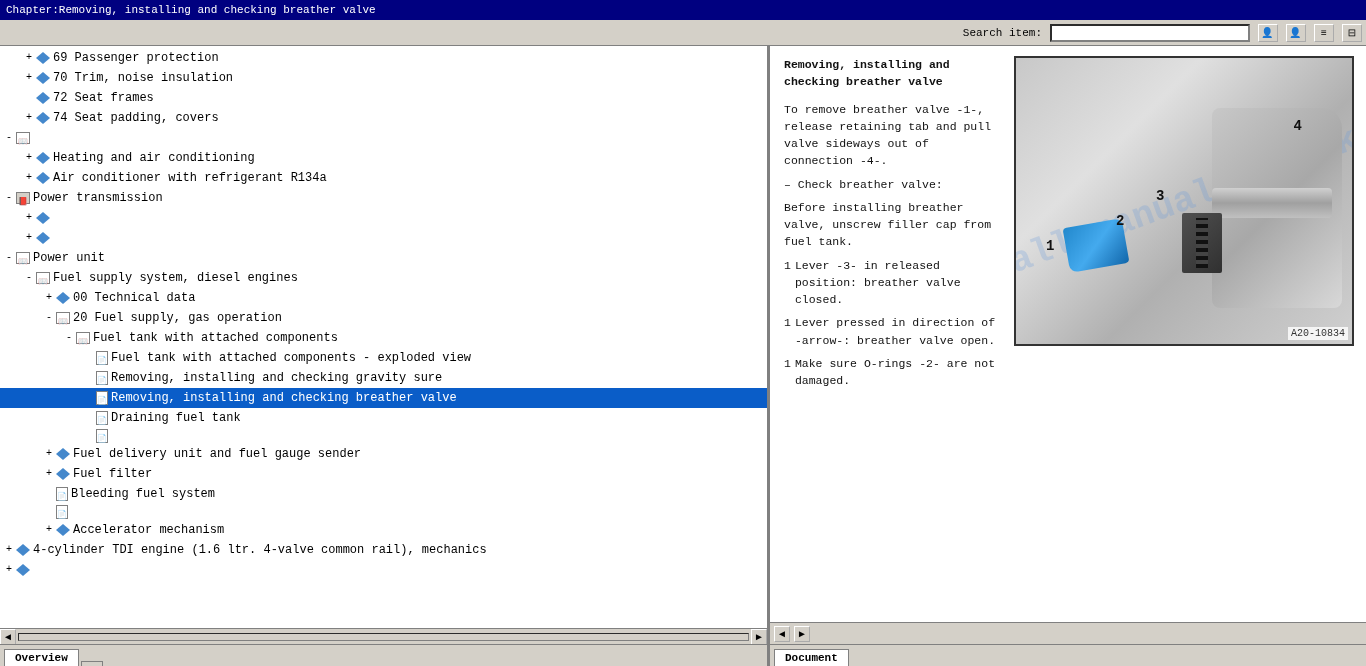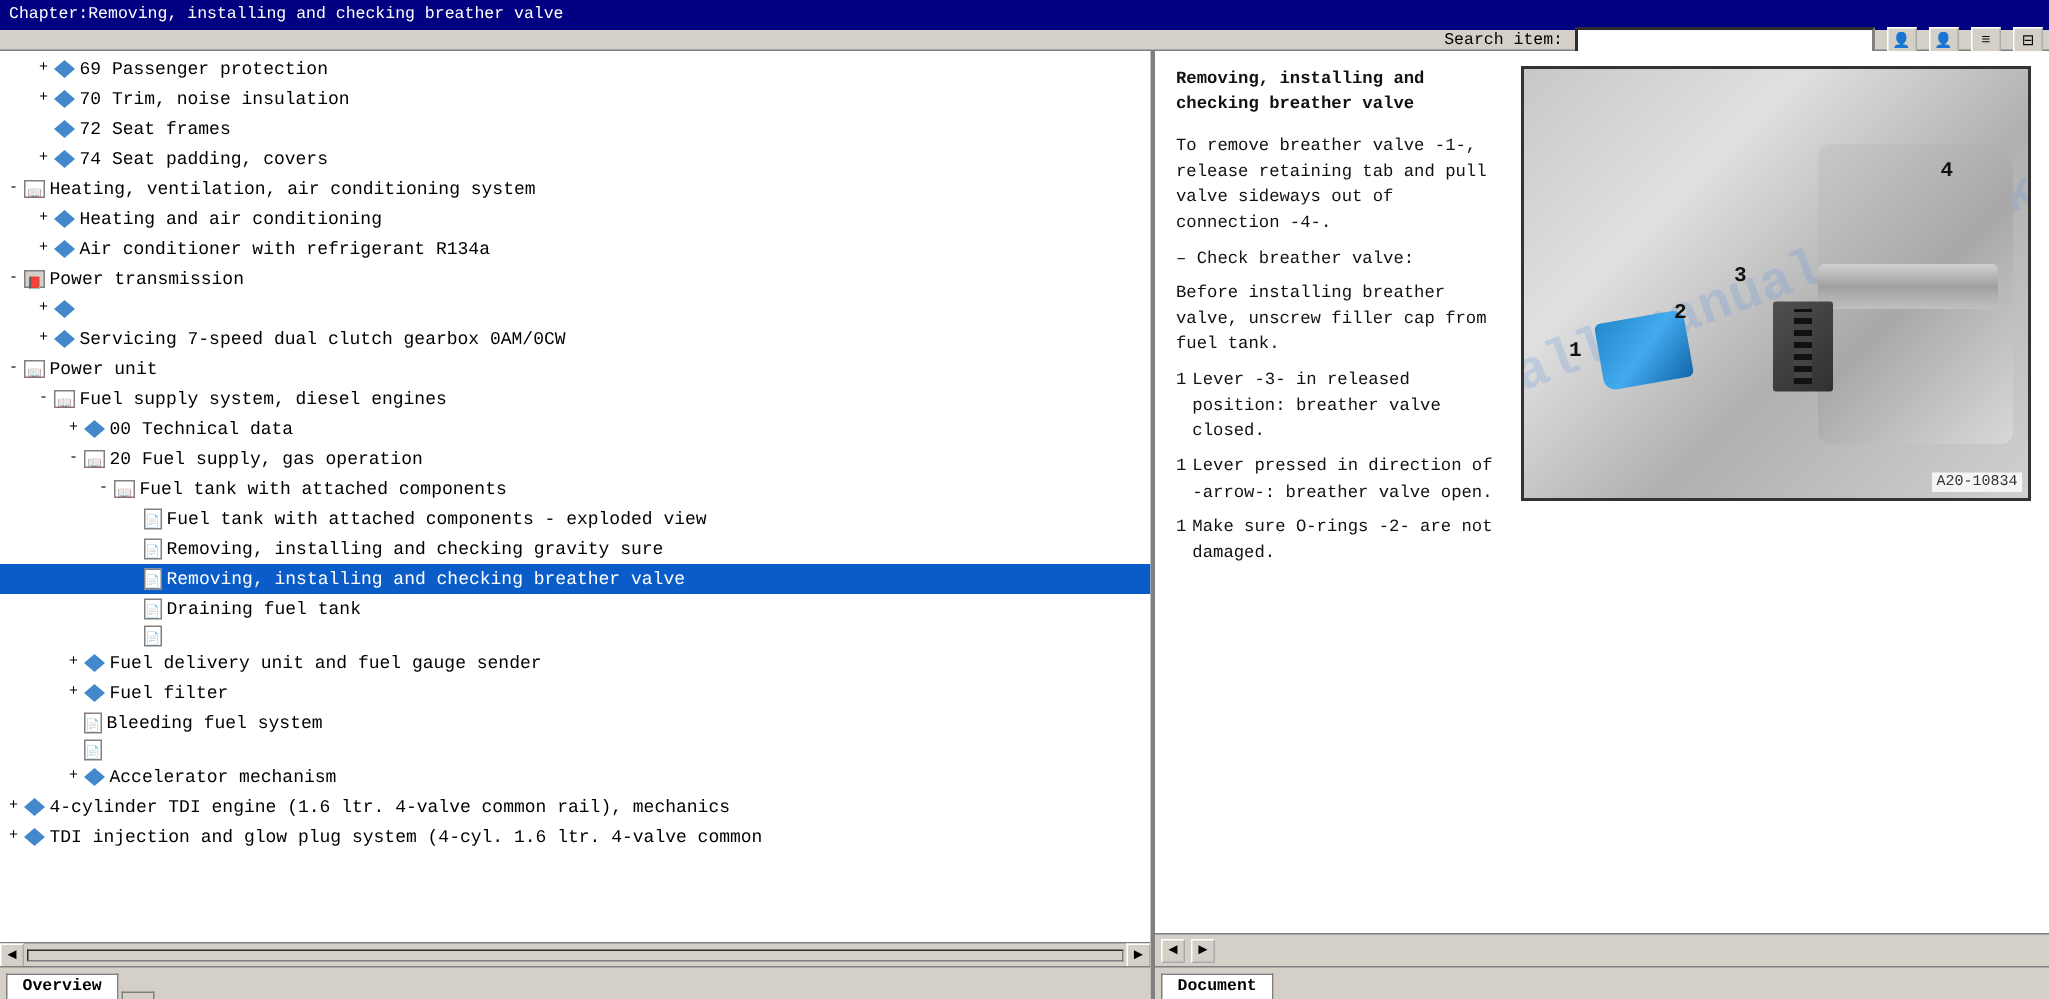--- a/index.html
+++ b/index.html
@@ -25,21 +25,21 @@
       height: 20px;
       flex-shrink: 0;
     }
     
     #toolbar {
       background: #d4d0c8;
       border-bottom: 1px solid #808080;
       padding: 2px 4px;
       display: flex;
       align-items: center;
-      height: 14px;
+      height: 26px;
       flex-shrink: 0;
       gap: 8px;
     }
     #toolbar label {
       font-size: 11px;
     }
     #search-input {
       border: 1px inset #808080;
       background: white;
       width: 200px;
@@ -317,21 +317,20 @@
         <div class="tree-item">
     <span style="display:inline-block;width:20px;"></span>
     <span style="display:inline-block;width:14px;text-align:center;font-size:10px;">+</span>
     <span style="display:inline-block;width:14px;height:12px;background:#4488cc;clip-path:polygon(50% 0%,100% 50%,50% 100%,0% 50%);margin-right:3px;vertical-align:middle;"></span>
     <span>74  Seat padding, covers</span>
   </div>
         <div class="tree-item">
     <span style="display:inline-block;width:0px;"></span>
     <span style="display:inline-block;width:14px;text-align:center;font-size:10px;">-</span>
     <span style="display:inline-block;width:14px;height:12px;border:1px solid #808080;background:white;margin-right:3px;vertical-align:middle;font-size:8px;text-align:center;">📖</span>
-    <span>Heating, ventilation, air conditioning system</span>
   </div>
         <div class="tree-item">
     <span style="display:inline-block;width:20px;"></span>
     <span style="display:inline-block;width:14px;text-align:center;font-size:10px;">+</span>
     <span style="display:inline-block;width:14px;height:12px;background:#4488cc;clip-path:polygon(50% 0%,100% 50%,50% 100%,0% 50%);margin-right:3px;vertical-align:middle;"></span>
     <span>Heating and air conditioning</span>
   </div>
         <div class="tree-item">
     <span style="display:inline-block;width:20px;"></span>
     <span style="display:inline-block;width:14px;text-align:center;font-size:10px;">+</span>
@@ -346,21 +345,20 @@
   </div>
         <div class="tree-item">
     <span style="display:inline-block;width:20px;"></span>
     <span style="display:inline-block;width:14px;text-align:center;font-size:10px;">+</span>
     <span style="display:inline-block;width:14px;height:12px;background:#4488cc;clip-path:polygon(50% 0%,100% 50%,50% 100%,0% 50%);margin-right:3px;vertical-align:middle;"></span>
   </div>
         <div class="tree-item">
     <span style="display:inline-block;width:20px;"></span>
     <span style="display:inline-block;width:14px;text-align:center;font-size:10px;">+</span>
     <span style="display:inline-block;width:14px;height:12px;background:#4488cc;clip-path:polygon(50% 0%,100% 50%,50% 100%,0% 50%);margin-right:3px;vertical-align:middle;"></span>
-    <span>Servicing 7-speed dual clutch gearbox 0AM/0CW</span>
   </div>
         <div class="tree-item">
     <span style="display:inline-block;width:0px;"></span>
     <span style="display:inline-block;width:14px;text-align:center;font-size:10px;">-</span>
     <span style="display:inline-block;width:14px;height:12px;border:1px solid #808080;background:white;margin-right:3px;vertical-align:middle;font-size:8px;text-align:center;">📖</span>
     <span>Power unit</span>
   </div>
         <div class="tree-item">
     <span style="display:inline-block;width:20px;"></span>
     <span style="display:inline-block;width:14px;text-align:center;font-size:10px;">-</span>
@@ -446,21 +444,20 @@
         <div class="tree-item">
     <span style="display:inline-block;width:0px;"></span>
     <span style="display:inline-block;width:14px;text-align:center;font-size:10px;">+</span>
     <span style="display:inline-block;width:14px;height:12px;background:#4488cc;clip-path:polygon(50% 0%,100% 50%,50% 100%,0% 50%);margin-right:3px;vertical-align:middle;"></span>
     <span>4-cylinder TDI engine (1.6 ltr. 4-valve common rail), mechanics</span>
   </div>
         <div class="tree-item">
     <span style="display:inline-block;width:0px;"></span>
     <span style="display:inline-block;width:14px;text-align:center;font-size:10px;">+</span>
     <span style="display:inline-block;width:14px;height:12px;background:#4488cc;clip-path:polygon(50% 0%,100% 50%,50% 100%,0% 50%);margin-right:3px;vertical-align:middle;"></span>
-    <span>TDI injection and glow plug system (4-cyl. 1.6 ltr. 4-valve common</span>
   </div>
       </div>
 
     <div id="left-hscroll">
       <button class="nav-arrow">◄</button>
       <div style="flex:1;height:8px;background:#d4d0c8;border:1px inset #808080;margin:0 2px;"></div>
       <button class="nav-arrow">►</button>
     </div>
 
     <div id="left-tabs">

